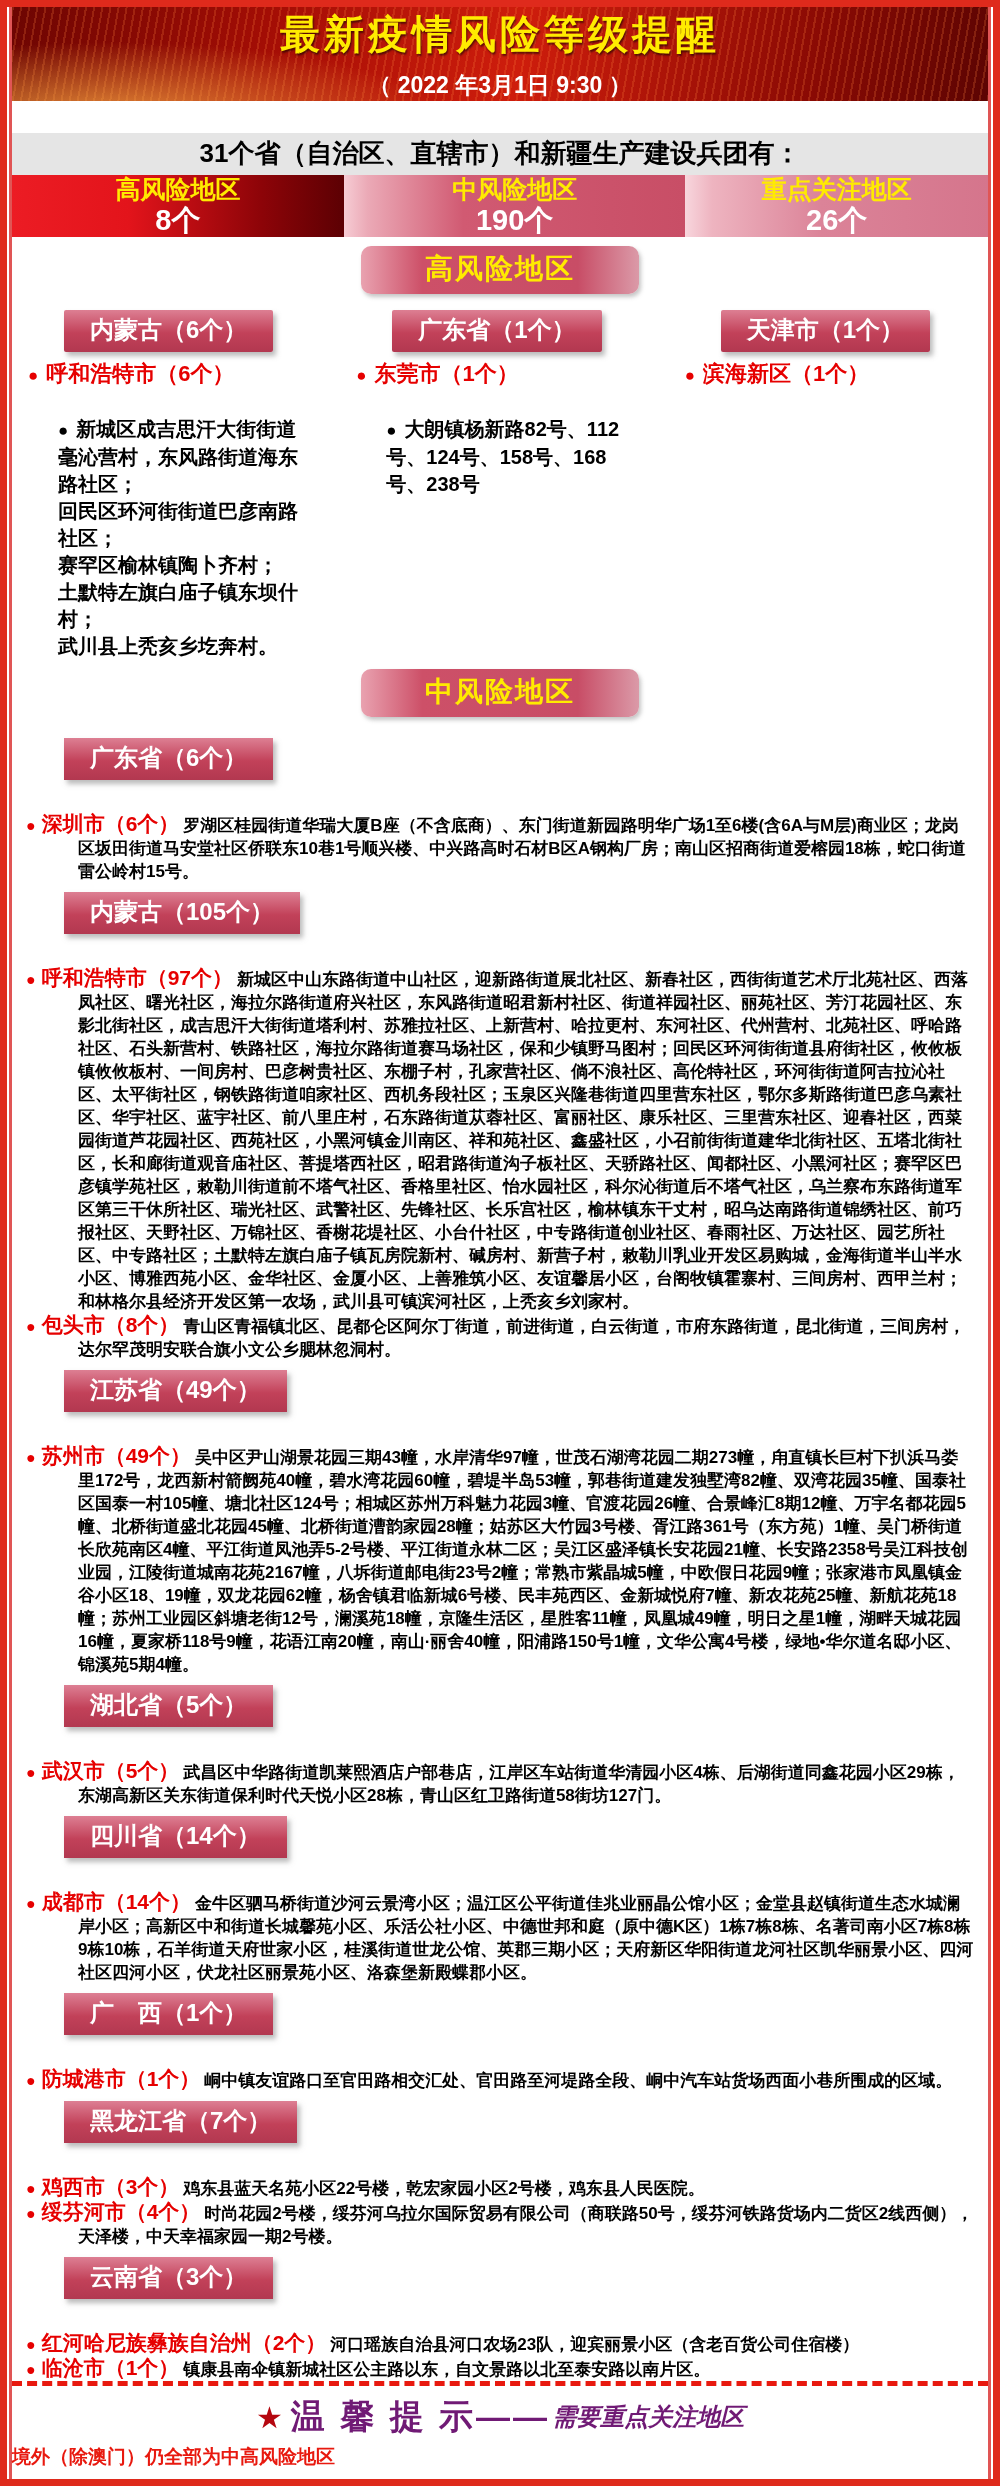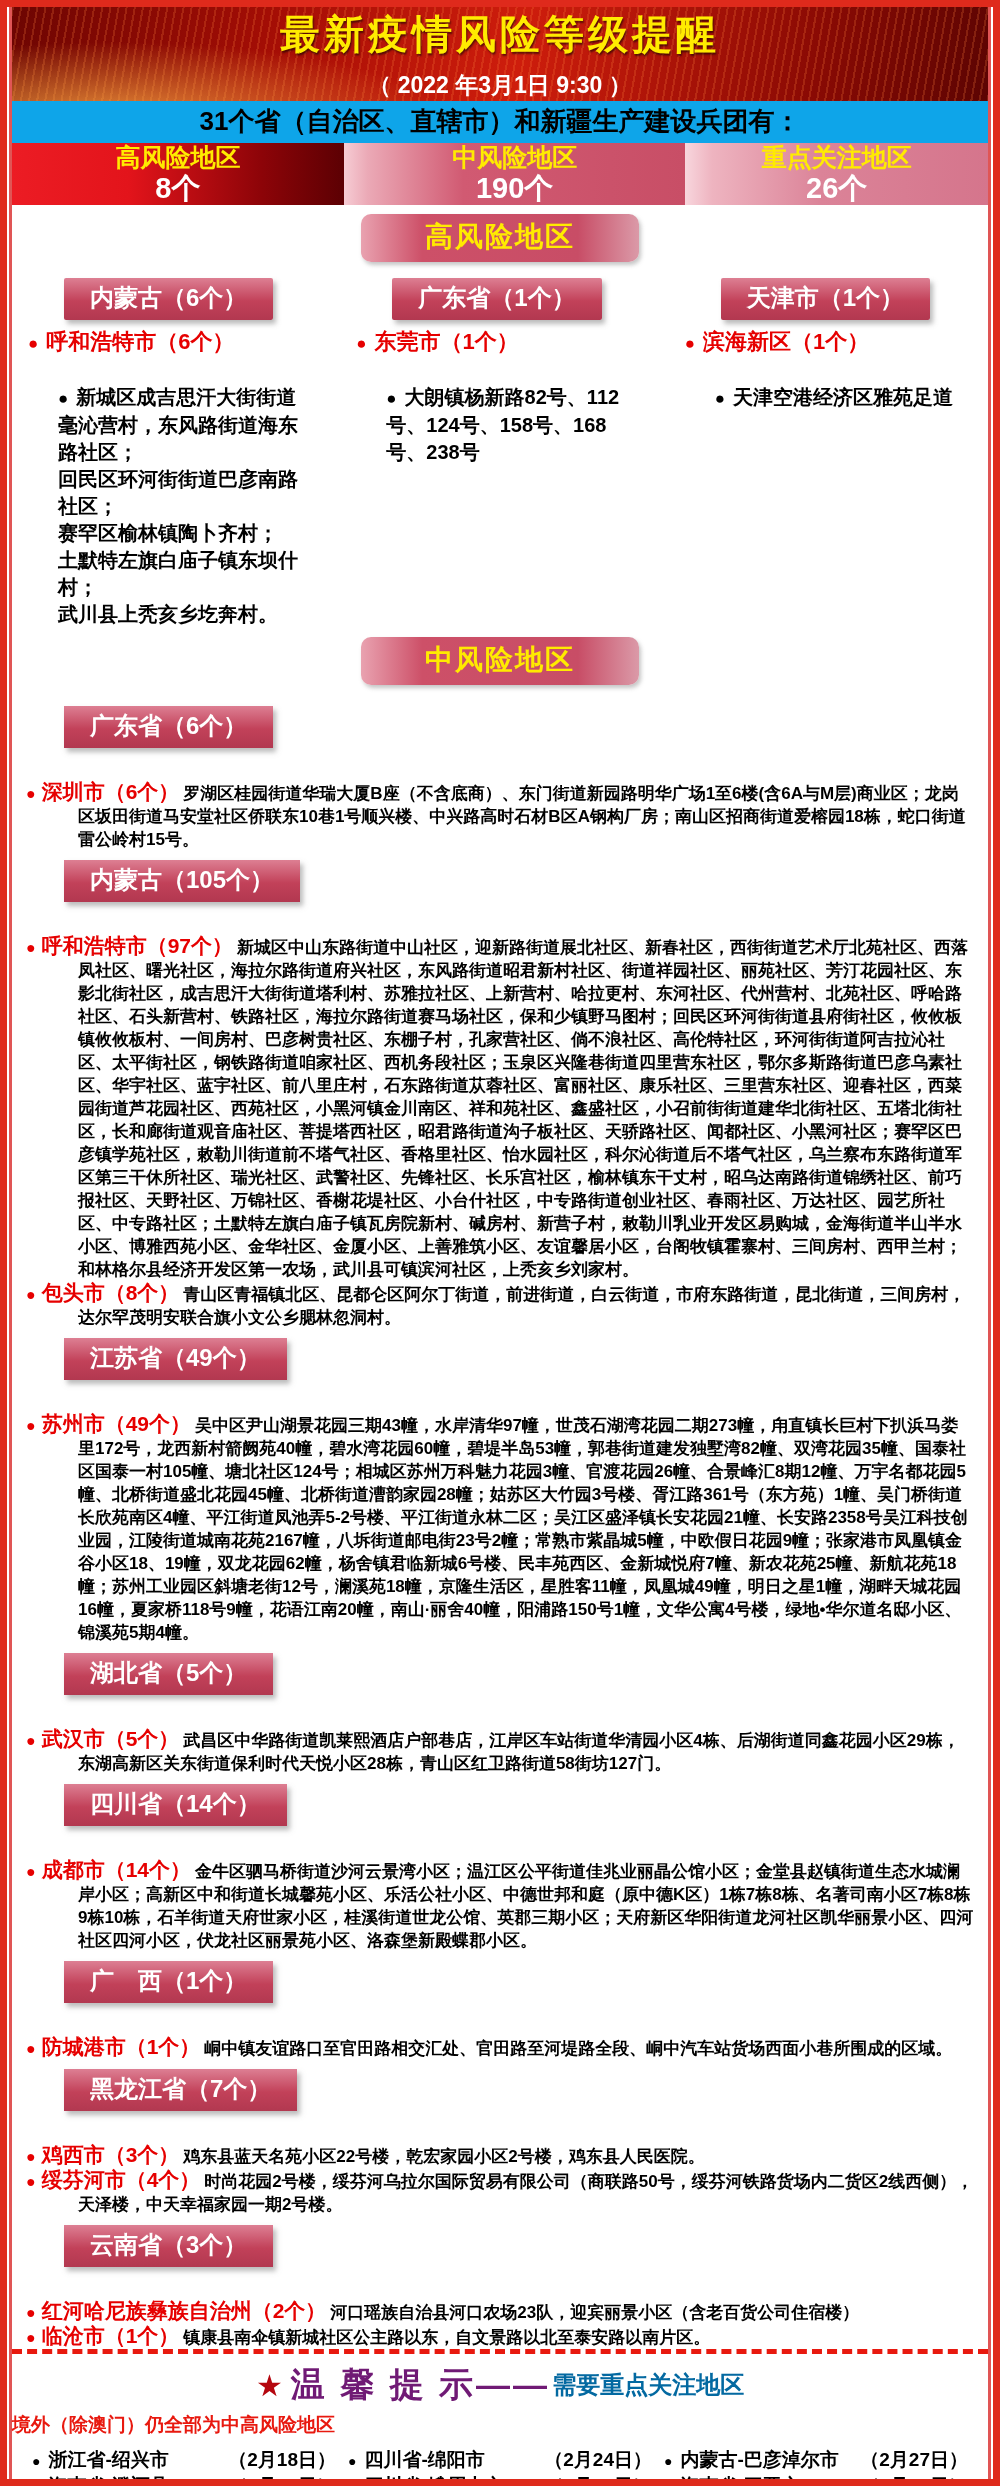--- a/index.html
+++ b/index.html
@@ -12,21 +12,21 @@
   
   .banner{height:112px;display:flex;flex-direction:column;align-items:center;justify-content:flex-start;
     background:
       radial-gradient(ellipse 55% 130% at 10% 118%, rgba(255,176,70,.78), rgba(255,176,70,0) 62%),
       repeating-linear-gradient(100deg, rgba(255,130,60,.22) 0 2px, rgba(0,0,0,0) 2px 8px),
       linear-gradient(100deg,#6d0502 0%,#a30d05 26%,#ce1d0c 52%,#8a0a04 82%,#5c0402 100%);}
   .banner-title{color:#ffeb00;font-size:40px;font-weight:bold;letter-spacing:4px;text-shadow:1px 2px 2px rgba(0,0,0,.55);}
   .banner-date{color:#fff;font-size:23px;font-weight:bold;margin-top:8px;}
 
   
-  .intro{background:#0ea5e9;color:#000;font-size:26px;font-weight:bold;text-align:center;padding:3px 0 4px;}
+  .intro{background:#e5e5e5;color:#000;font-size:26px;font-weight:bold;text-align:center;padding:3px 0 4px;margin-top:32px;}
 
   
   .summary{display:flex;height:68px;}
   .sum-col{display:flex;flex-direction:column;align-items:center;justify-content:center;line-height:1.15;}
   .sum-high{width:34%;background:linear-gradient(90deg,#ec1c24 0%,#e3141b 35%,#8d0408 75%,#5c0003 100%);}
   .sum-mid{width:35%;background:linear-gradient(90deg,#f6ccd4 0%,#eba9b6 7%,#d15a72 35%,#c84e66 100%);}
   .sum-watch{width:31%;background:linear-gradient(90deg,#f8d6dd 0%,#eeb4c0 9%,#db8398 45%,#d5758c 100%);}
   .sum-label{color:#ffeb00;font-size:25px;font-weight:bold;}
   .sum-count{color:#fff;font-size:29px;font-weight:bold;}
 
@@ -58,21 +58,21 @@
   .block .prov-box{margin:9px 0 7px 38px;}
   .para{font-size:17px;font-weight:bold;line-height:23px;color:#000;padding-left:52px;text-indent:-52px;}
   .para .bullet{color:#e60000;font-size:16px;margin-right:6px;}
   .para .city{color:#e60000;font-size:21px;margin-right:4px;}
 
   
   .notice{margin-top:auto;border-top:5px dashed #e8190f;padding-top:8px;}
   .n-head{text-align:center;}
   .n-star{color:#b5070f;font-size:30px;vertical-align:middle;margin-right:8px;}
   .n-title{color:#701a75;font-size:34px;font-weight:bold;letter-spacing:3px;vertical-align:middle;}
-  .n-sub{color:#0369a1;font-size:24px;font-weight:bold;margin-left:2px;vertical-align:middle;}
+  .n-sub{color:#701a75;font-size:24px;font-weight:bold;margin-left:2px;vertical-align:middle;font-style:italic;}
   .n-note{text-align:left;color:#e8190f;font-size:19px;font-weight:bold;margin-top:4px;}
   .n-cols{display:flex;gap:12px;padding:10px 20px 4px;}
   .n-col{flex:1;}
   .n-row{display:flex;align-items:baseline;font-size:19px;font-weight:bold;line-height:23.5px;color:#000;}
   .n-b{font-size:14px;margin-right:8px;}
   .n-region{flex:1;white-space:nowrap;overflow:hidden;}
   .n-date{white-space:nowrap;}
 </style>
 </head>
 <body>
@@ -129,23 +129,20 @@
           <div class="hr-para pre">
             <span class="hr-b">●</span><span>大朗镇杨新路82号、112号、124号、158号、168号、238号</span>
           </div>
         </div>
 
         <div class="hr-col">
           <div class="prov-box">天津市（1个）</div>
           <div class="hr-para">
             <span class="hr-b red">●</span><span class="hr-city">滨海新区（1个）</span>
           </div>
-          <div class="hr-para pre">
-            <span class="hr-b">●</span><span>天津空港经济区雅苑足道</span>
-          </div>
         </div>
       </div>
 
     <div class="pill">中风险地区</div>
     <hr class="red-rule">
 
     <div class="blocks">
 
         <div class="block">
           <div class="prov-box">广东省（6个）</div>

